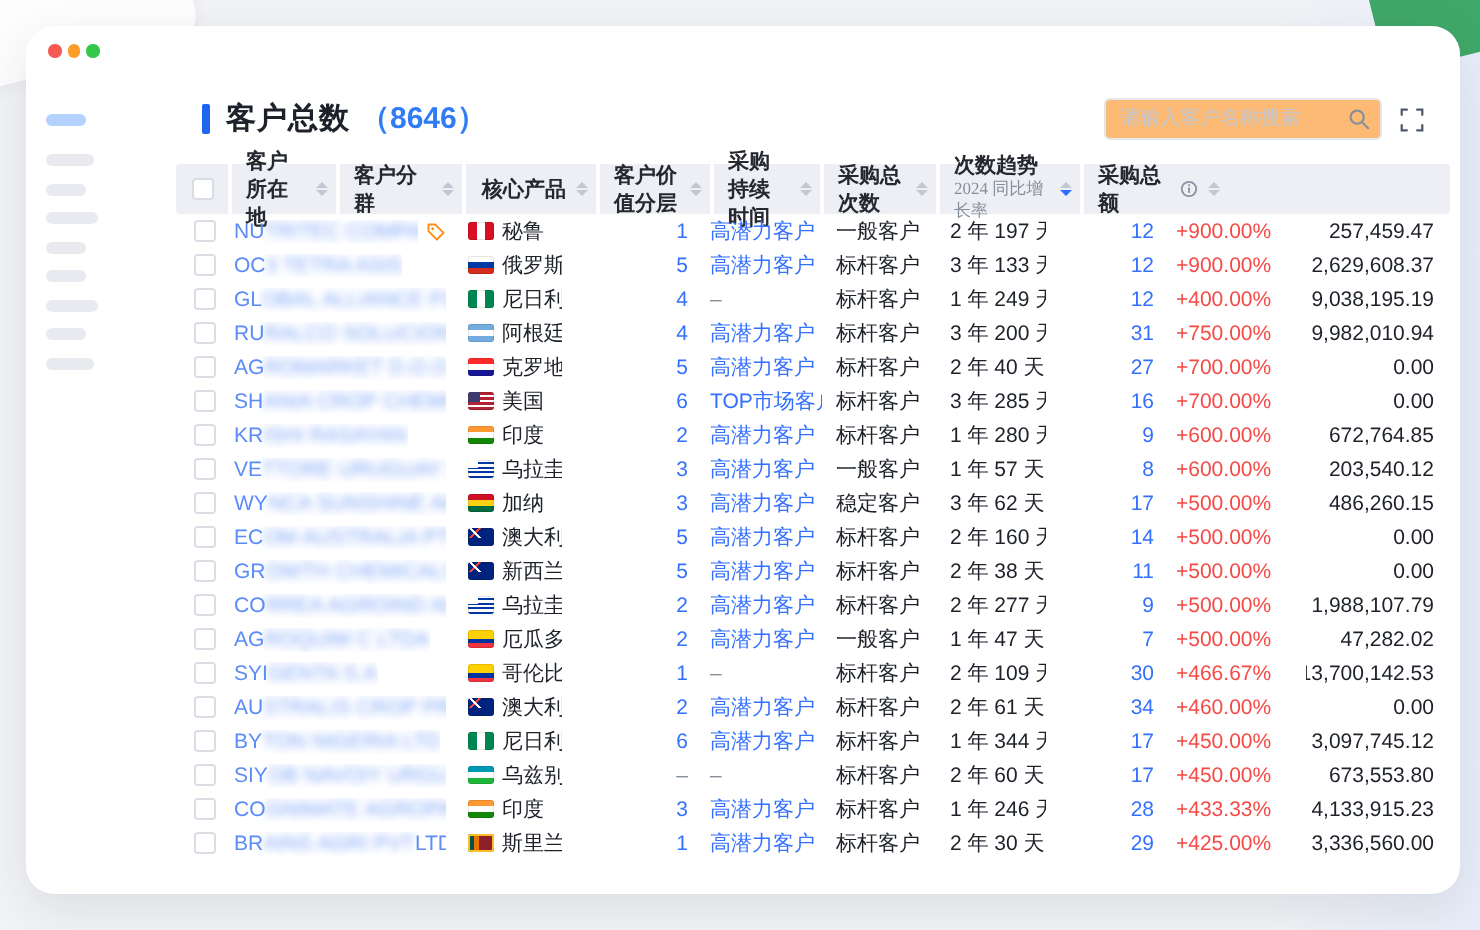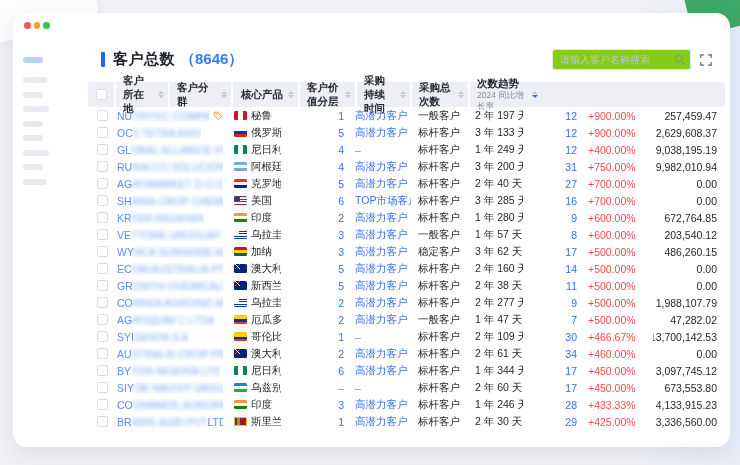--- a/index.html
+++ b/index.html
@@ -29,32 +29,32 @@
   .content { position:absolute; left:56px; top:0; right:0; bottom:0;
     padding:33px 18px 0 19px; }
   .content-head { display:flex; align-items:center; justify-content:space-between;
     height:27px; margin:0 0 9px 13px; }
   .title-wrap { display:flex; align-items:center; }
   .accent { width:4px; height:15px; background:#1e66f0; border-radius:1px; margin-right:8px; }
   .title { font-size:15px; font-weight:700; color:#1d2129; letter-spacing:.5px; }
   .count { font-size:15px; font-weight:700; color:#2f7cf6; margin-left:5px; }
   .head-right { display:flex; align-items:center; gap:9px; }
   .search-box { display:flex; align-items:center; width:139px; height:21px;
-    border:1px solid #e5e6eb; border-radius:3px; background:#84cc16; padding:0 5px 0 7px; }
+    border:1px solid #e5e6eb; border-radius:3px; background:#fdba74; padding:0 5px 0 7px; }
   .search-box input { flex:1; border:none; outline:none; font-size:10px; color:#4e5969;
     font-family:inherit; min-width:0; background:transparent; }
   .search-box input::placeholder { color:#c2c7d1; }
   
   .table { width:637px; font-size:10.5px; color:#1d2129; }
   .thead { display:flex; height:25px; background:#edeff5; border-radius:2px; }
   .th { display:flex; align-items:center; gap:3px; padding:0 4px 0 7px;
     border-right:2px solid #fff; font-weight:700; color:#25282e; font-size:10.5px; }
   .th:last-child { border-right:none; }
   .th.ar { justify-content:flex-end; }
-  .th-sub { line-height:1.05; }
+  .th-sub { line-height:1.05;font-family:Liberation Serif, serif; }
   .th-sub .l2 { font-weight:400; font-size:8.5px; color:#86909c; }
   .caret { display:flex; flex-direction:column; gap:1.5px; margin-left:2px; }
   .caret i { width:0; height:0; border-left:3px solid transparent; border-right:3px solid transparent; }
   .caret .up { border-bottom:3.5px solid #c2c7d1; }
   .caret .dn { border-top:3.5px solid #c2c7d1; }
   .caret .dn.on { border-top-color:#2f6bff; }
   .tr { display:flex; height:17px; align-items:center; }
   .td { display:flex; align-items:center; padding:0 4px 0 7px; overflow:hidden; white-space:nowrap; }
   .td.ar { justify-content:flex-end; }
   .c-sel { justify-content:center; padding:0; }
@@ -187,20 +187,32 @@
               <i class="dn"></i>
             </span>
           </div>
           <div class="th" style="width:72px">
     <span class="th-sub">次数趋势<br><span class="l2">2024 同比增长率</span></span>
             <span class="caret">
   <i class="up"></i>
               <i class="dn on"></i>
             </span>
           </div>
+          <div class="th ar" style="width:72px">
+    <span>采购总额</span>
+            <svg width="9" height="9" viewBox="0 0 10 10" style="margin-left:2px;flex:none">
+  <circle cx="5" cy="5" r="4" fill="none" stroke="#8a919f" stroke-width="1"></circle>
+  <rect x="4.5" y="4.2" width="1" height="3" fill="#8a919f"></rect>
+              <rect x="4.5" y="2.4" width="1" height="1" fill="#8a919f"></rect>
+            </svg>
+            <span class="caret">
+  <i class="up"></i>
+              <i class="dn"></i>
+            </span>
+          </div>
         </div>
       <div id="tbody">
           <div class="tr">
     <div class="td c-sel" style="width:28px">
       <span class="cbx"></span>
             </div>
     <div class="td" style="width:111px;padding-left:1px">
       <span class="name-txt">NU<span class="msk">TRITEC COMPANI</span></span>
               <svg class="tag-ic" width="10" height="10" viewBox="0 0 12 12" fill="none" stroke="#ff8f1f" stroke-width="1.2">
   <path d="M1.5 1.5 h4 l5 5 -4 4 -5 -5 z" stroke-linejoin="round"></path>

